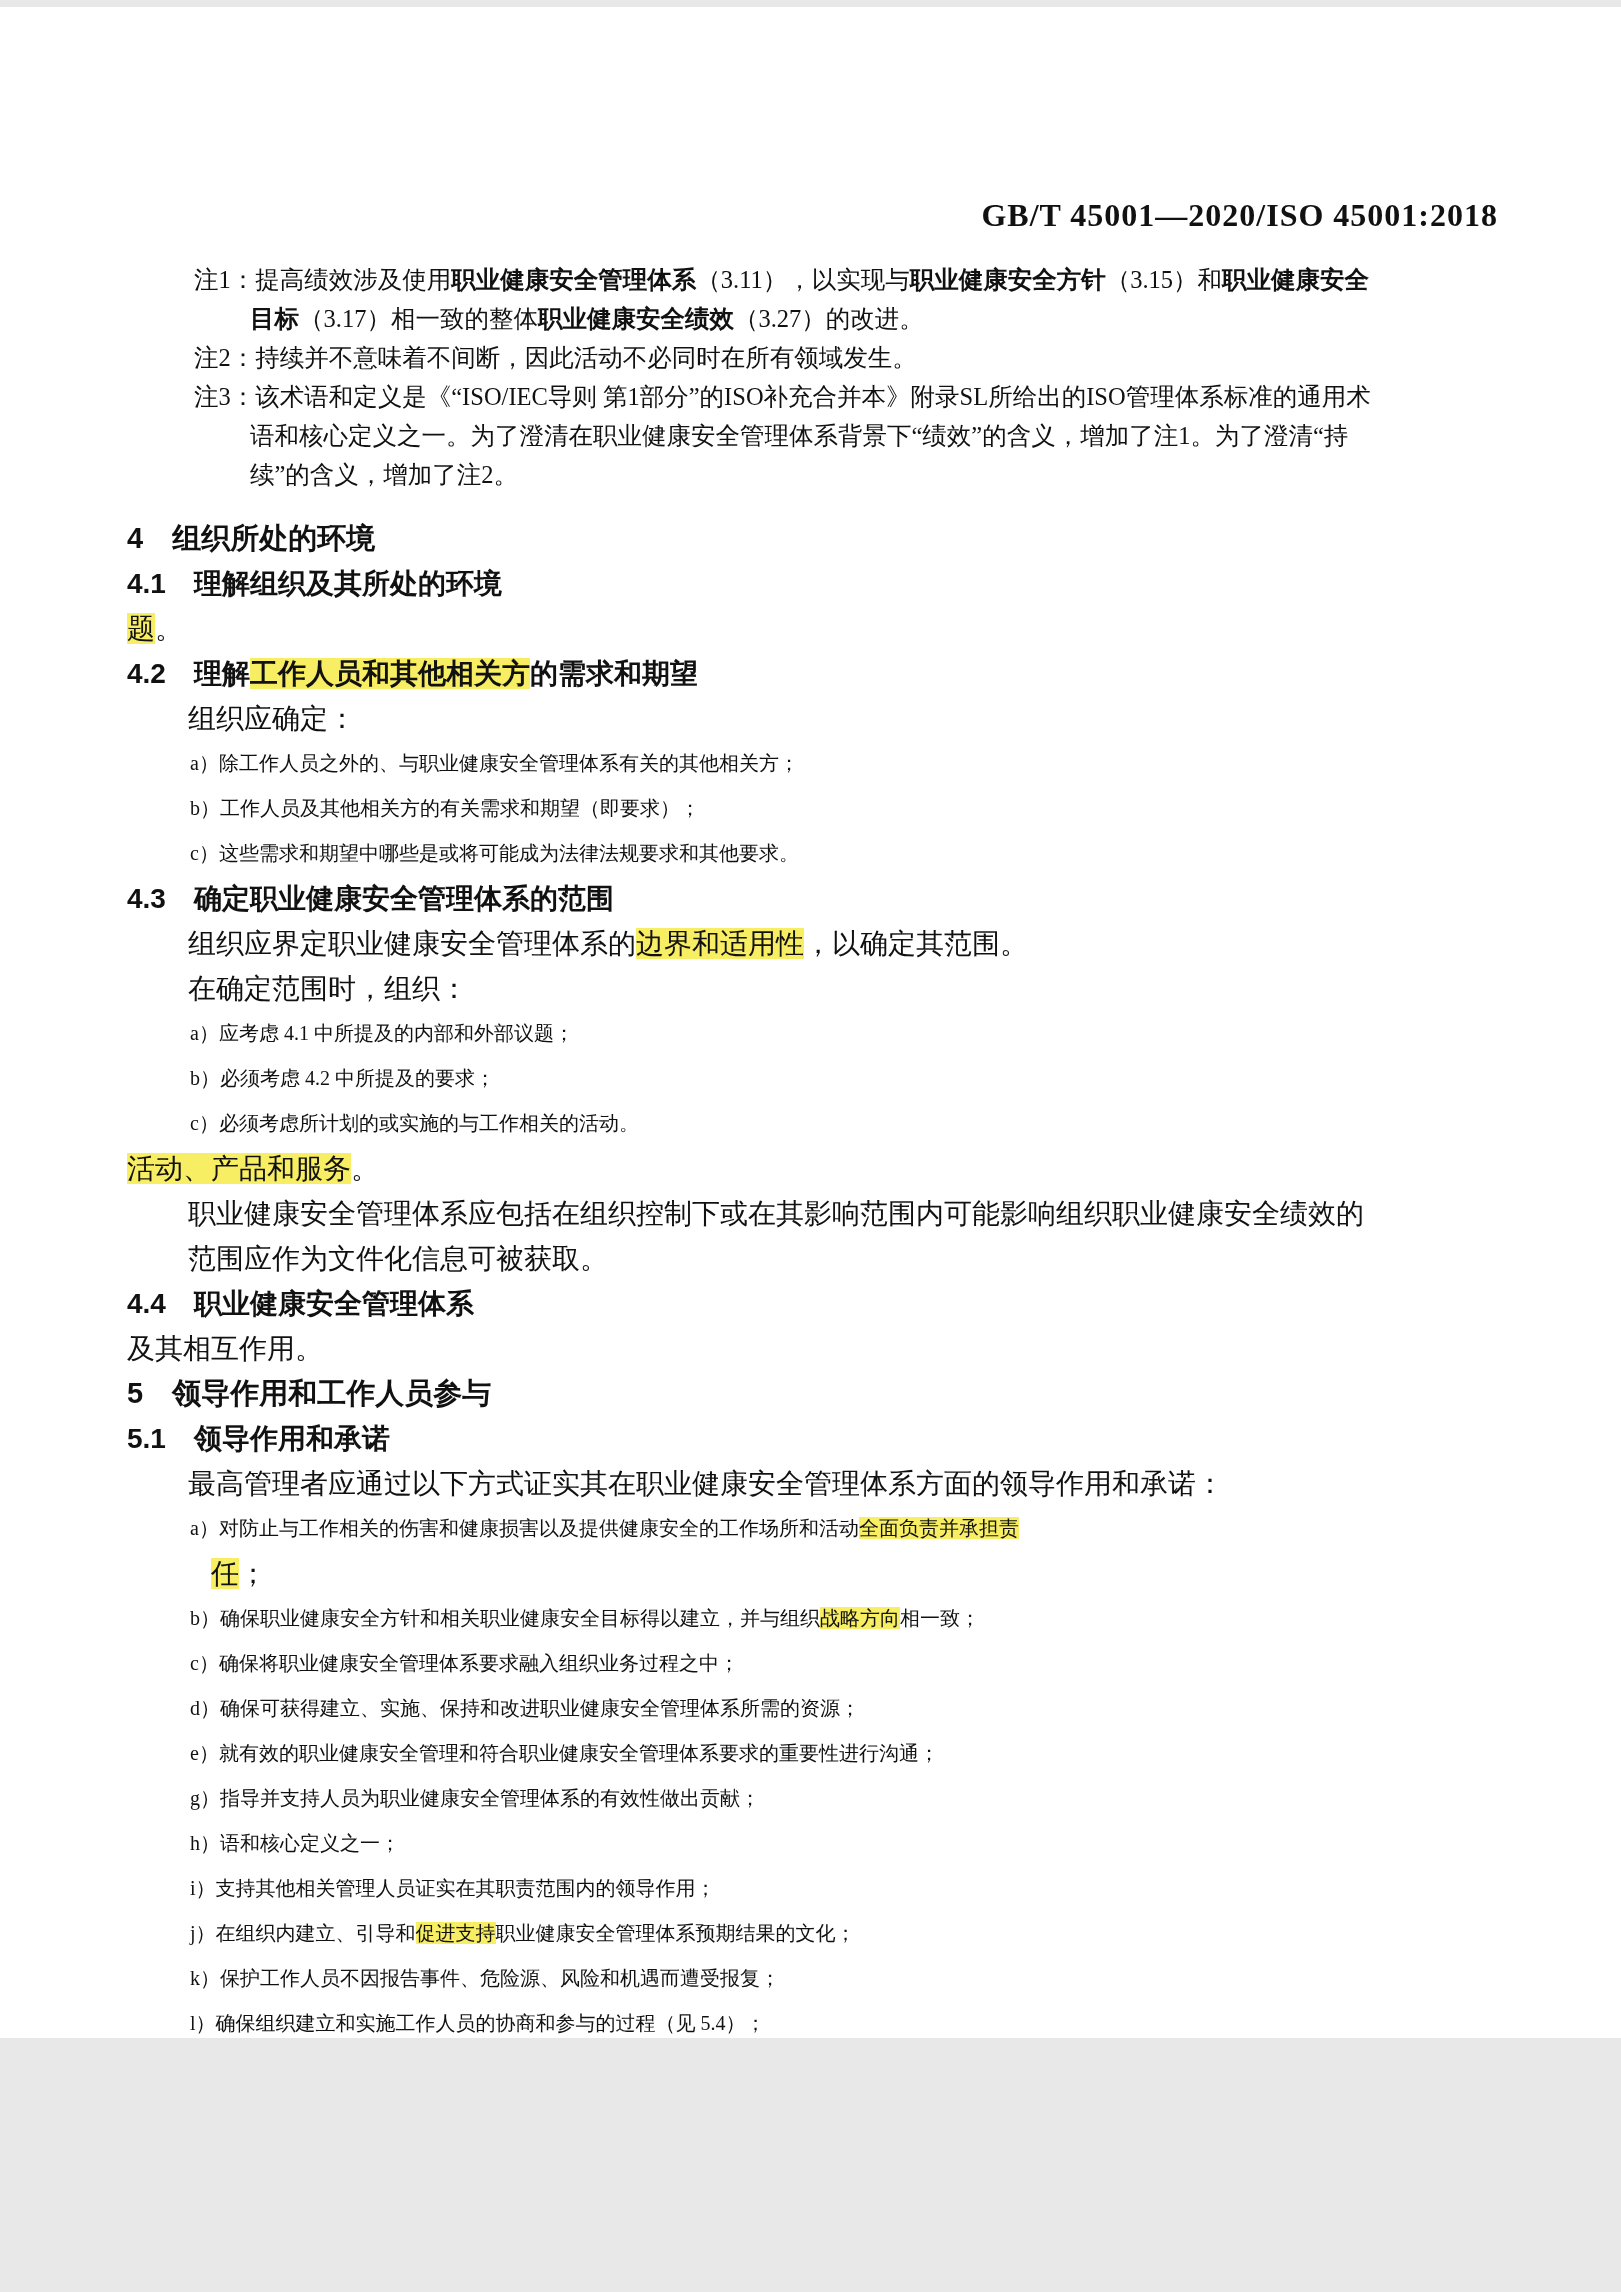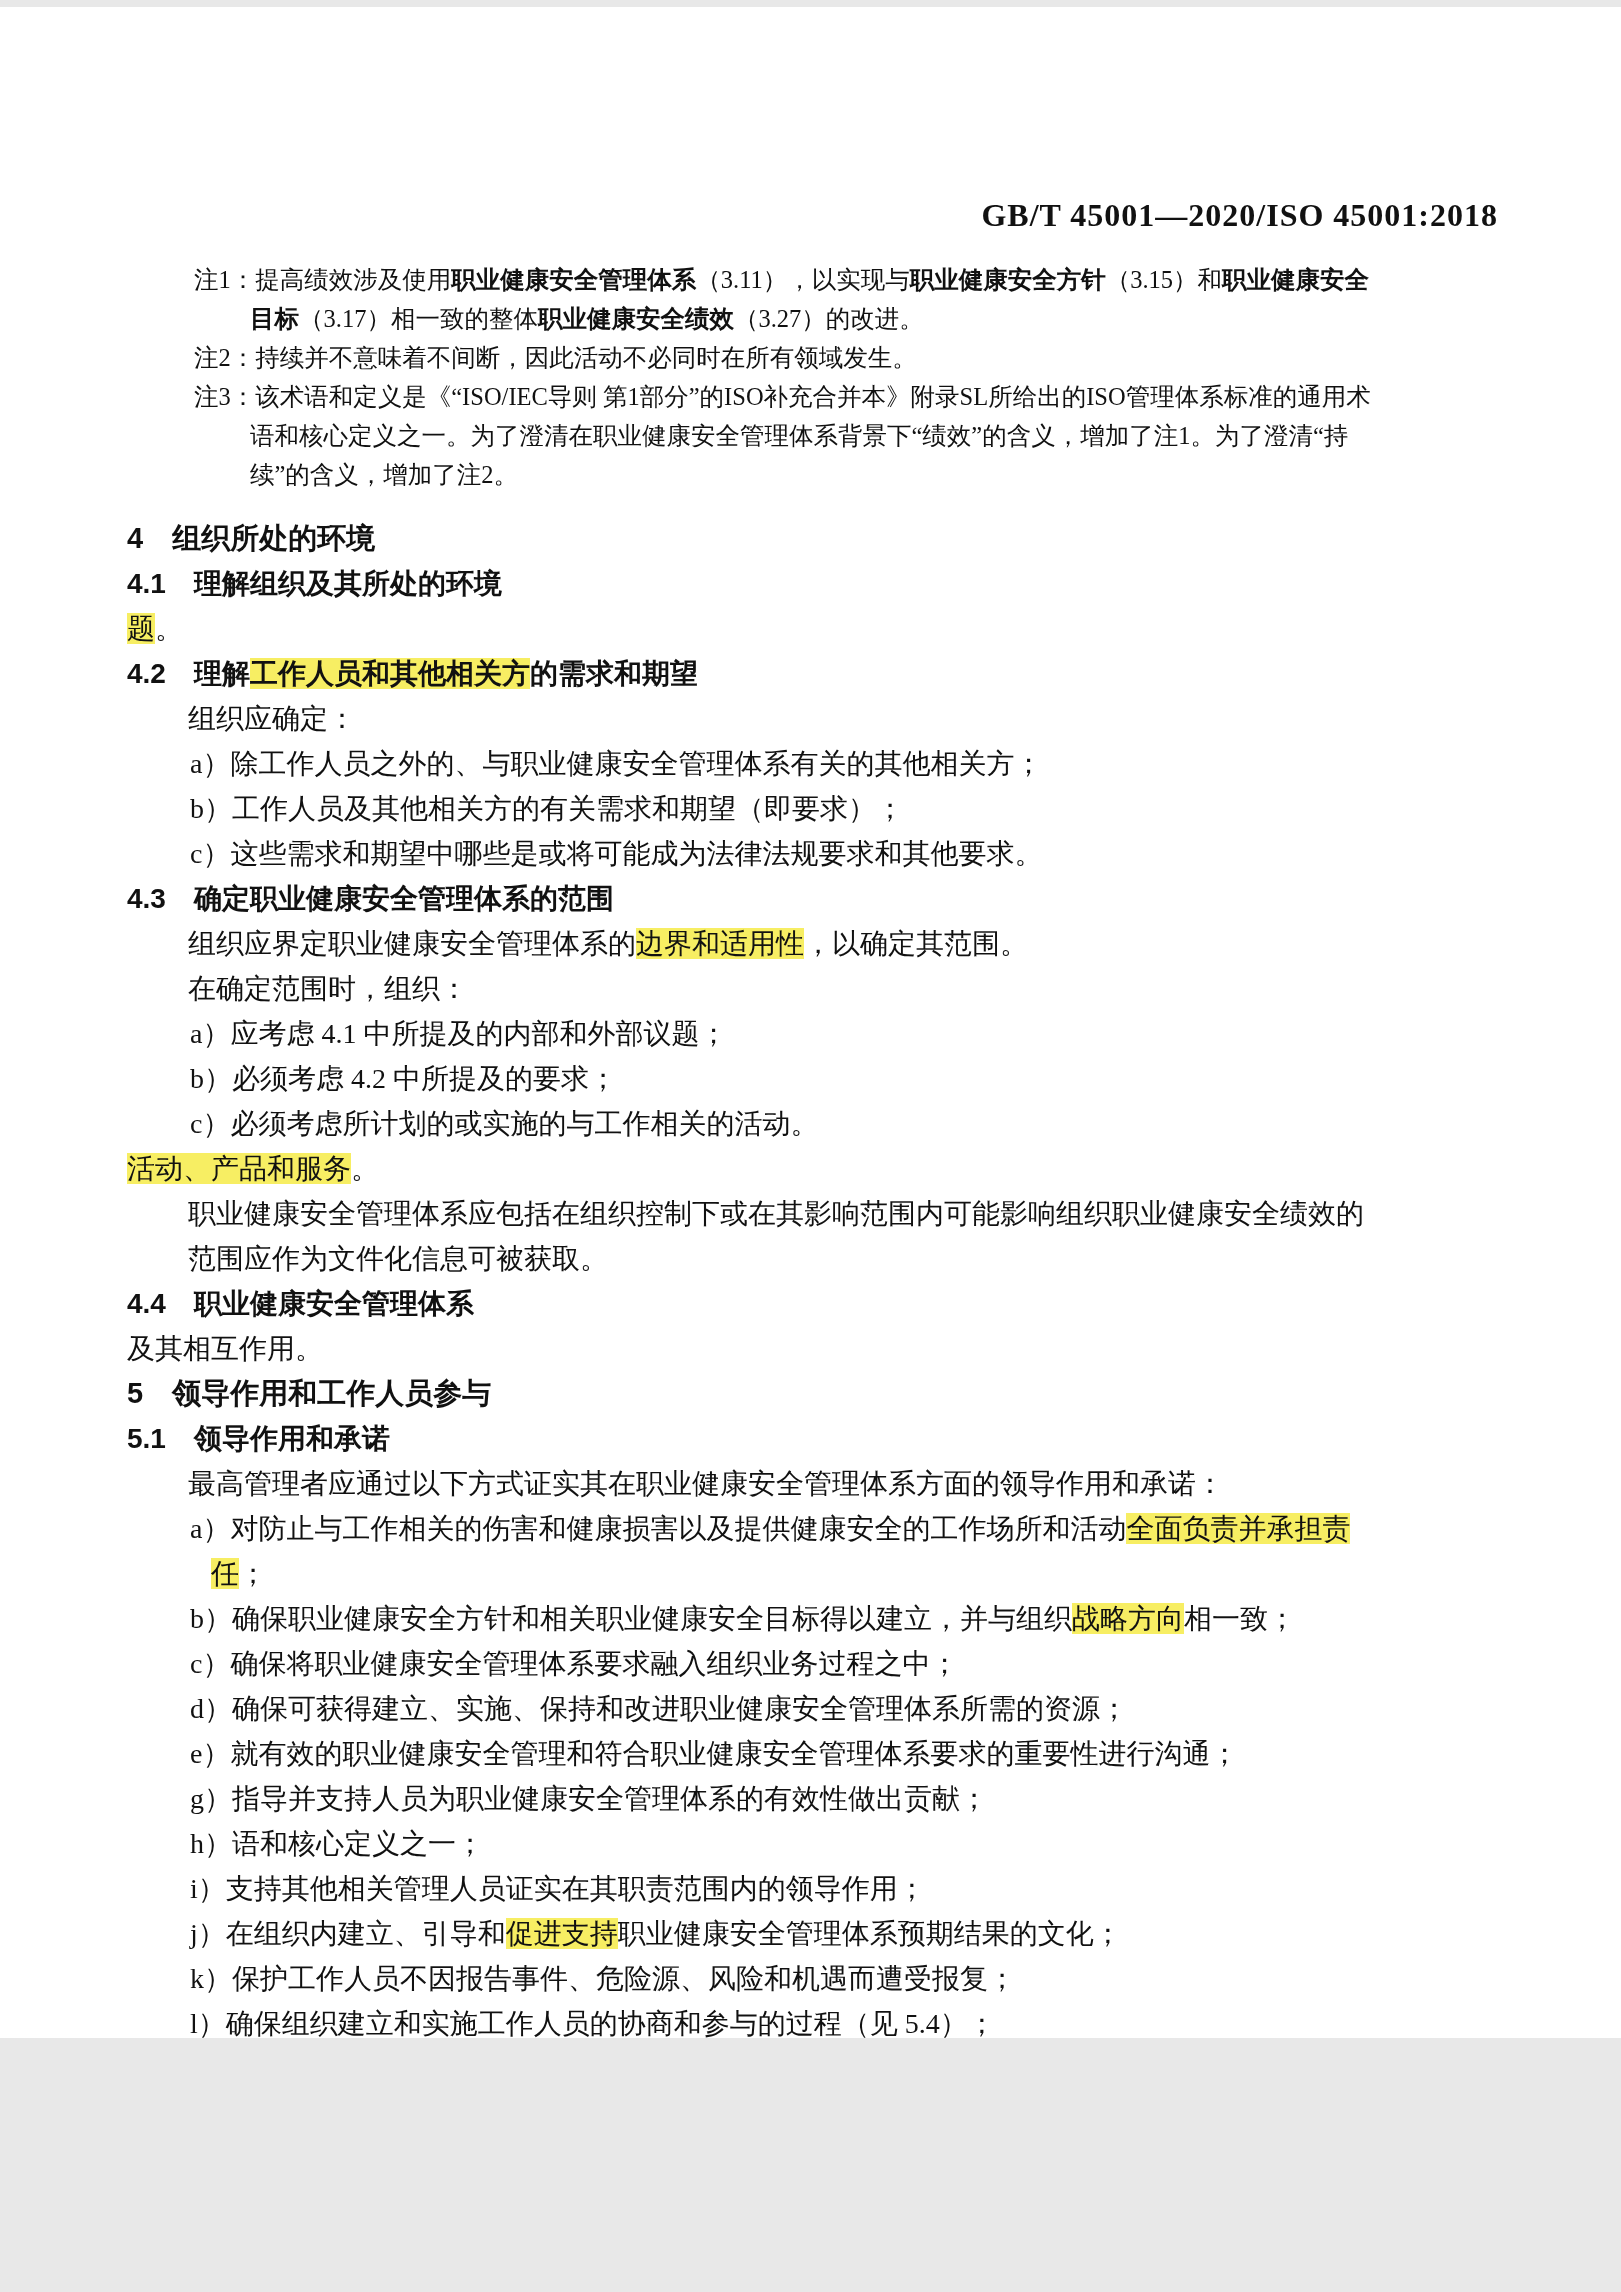--- a/index.html
+++ b/index.html
@@ -26,21 +26,21 @@
   .note-cont{font-size:24.5px;line-height:39px;margin-left:123px;}
   .h1,.h2{
     font-family:"Liberation Sans","DejaVu Sans",sans-serif;
     font-weight:700;line-height:45px;
   }
   .h1{font-size:29px;}
   .h2{font-size:28px;}
   .sect-start{margin-top:21.6px;}
   .para{font-size:28px;line-height:45px;text-indent:61px;}
   .flush{font-size:28px;line-height:45px;}
-  .li{font-size:28px;line-height:45px;margin-left:63px;}
+  .li{font-size:20px;line-height:45px;margin-left:63px;}
   .li-cont{font-size:28px;line-height:45px;margin-left:84px;}
   .hl{background:var(--hl-color,#f7ee63);}
   .b{font-weight:700;font-family:"Liberation Sans","DejaVu Sans",sans-serif;}
   .u{border-bottom:3.9px solid var(--ul-color,#8fc942);padding-bottom:1px;}
   .page-number{
     position:absolute;top:2148px;left:1449px;
     font-size:29px;font-family:"Liberation Serif","DejaVu Serif",serif;
   }
 </style>
 </head>

